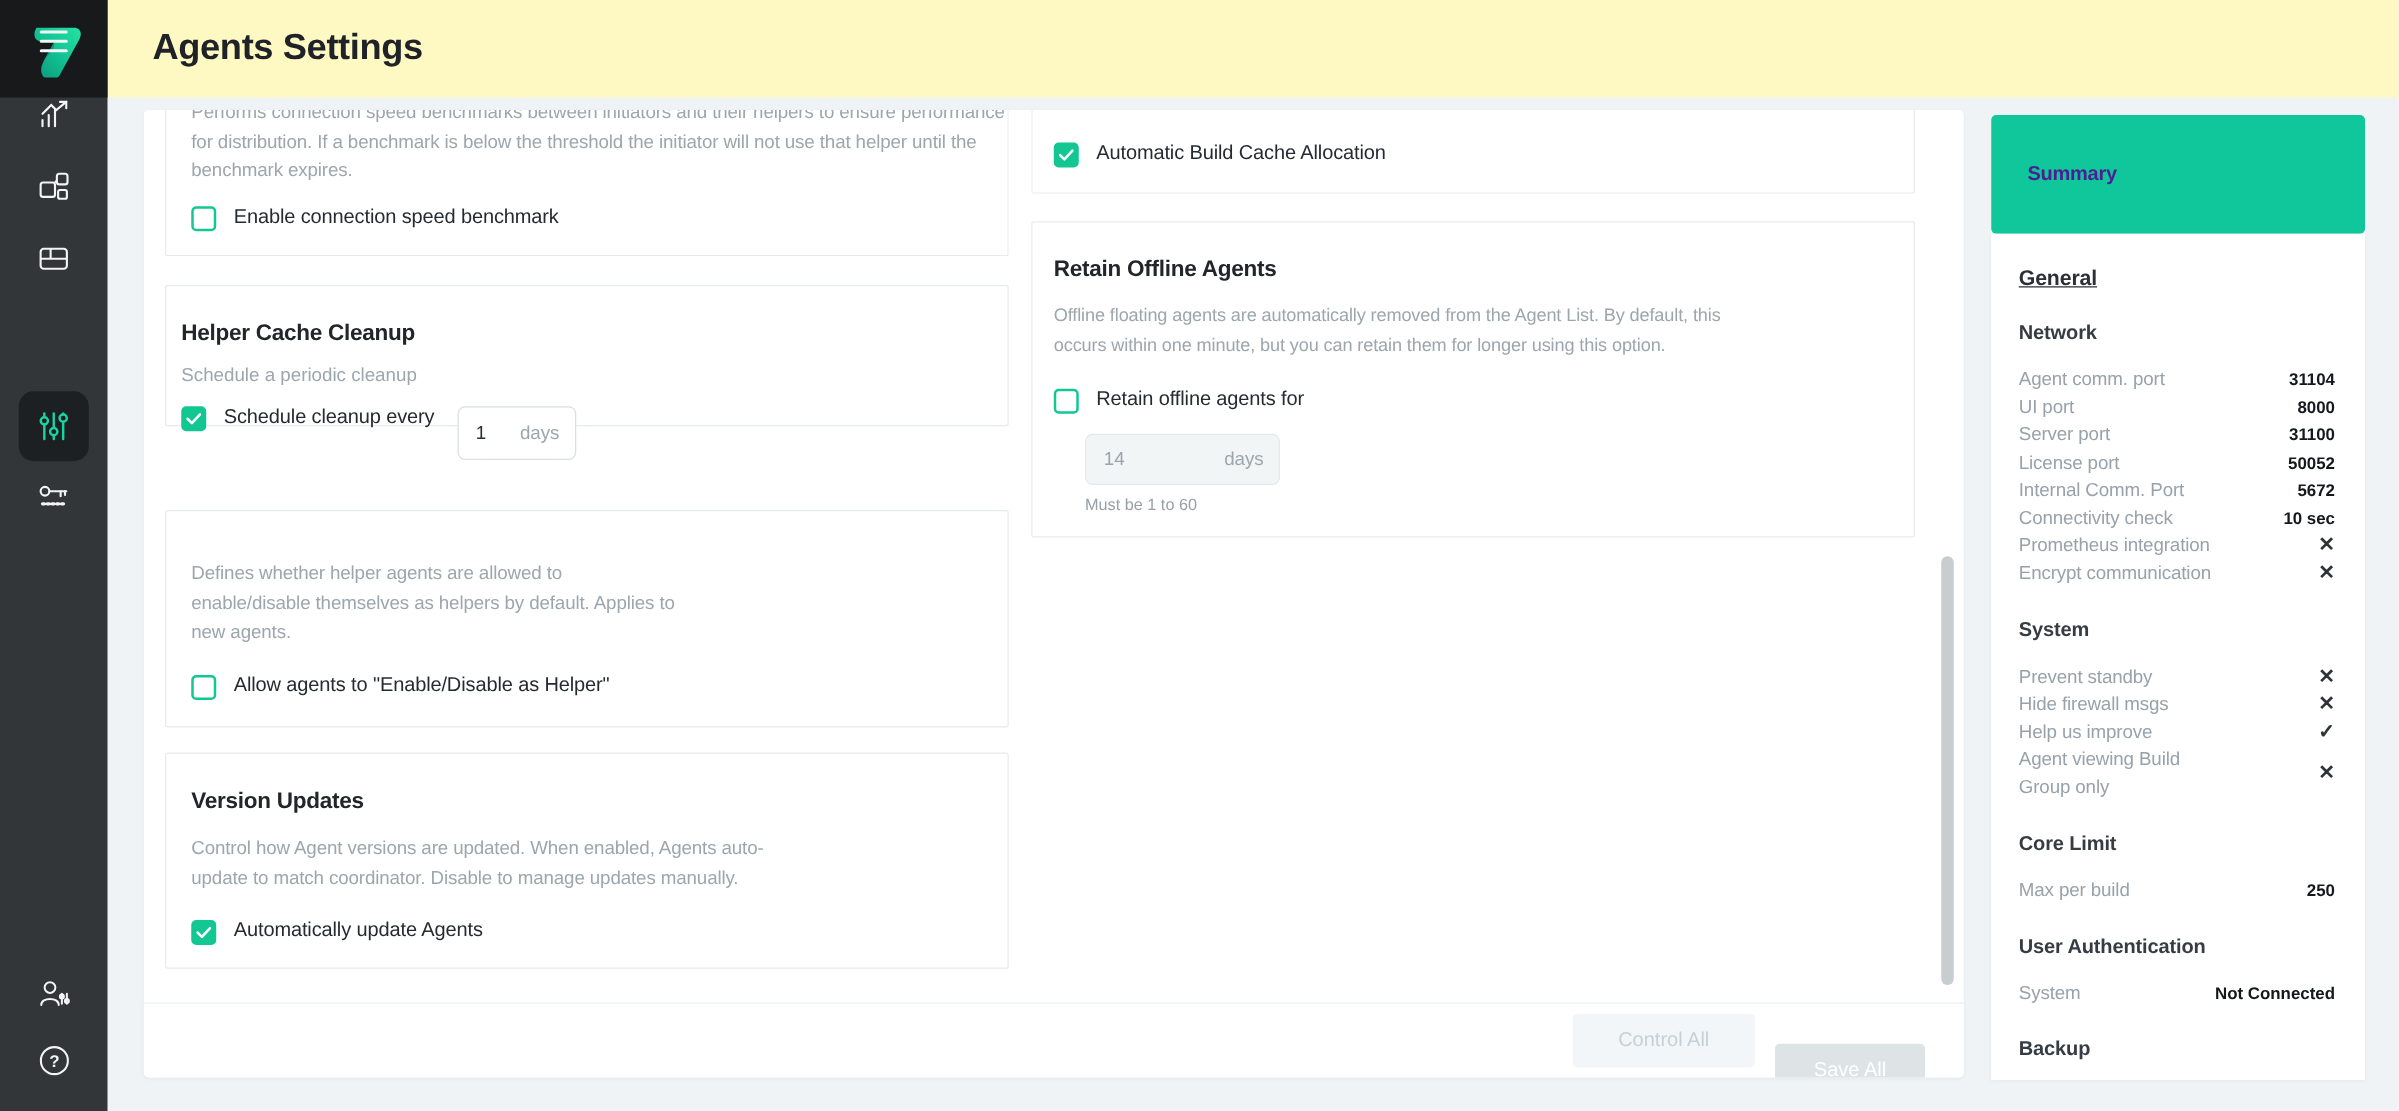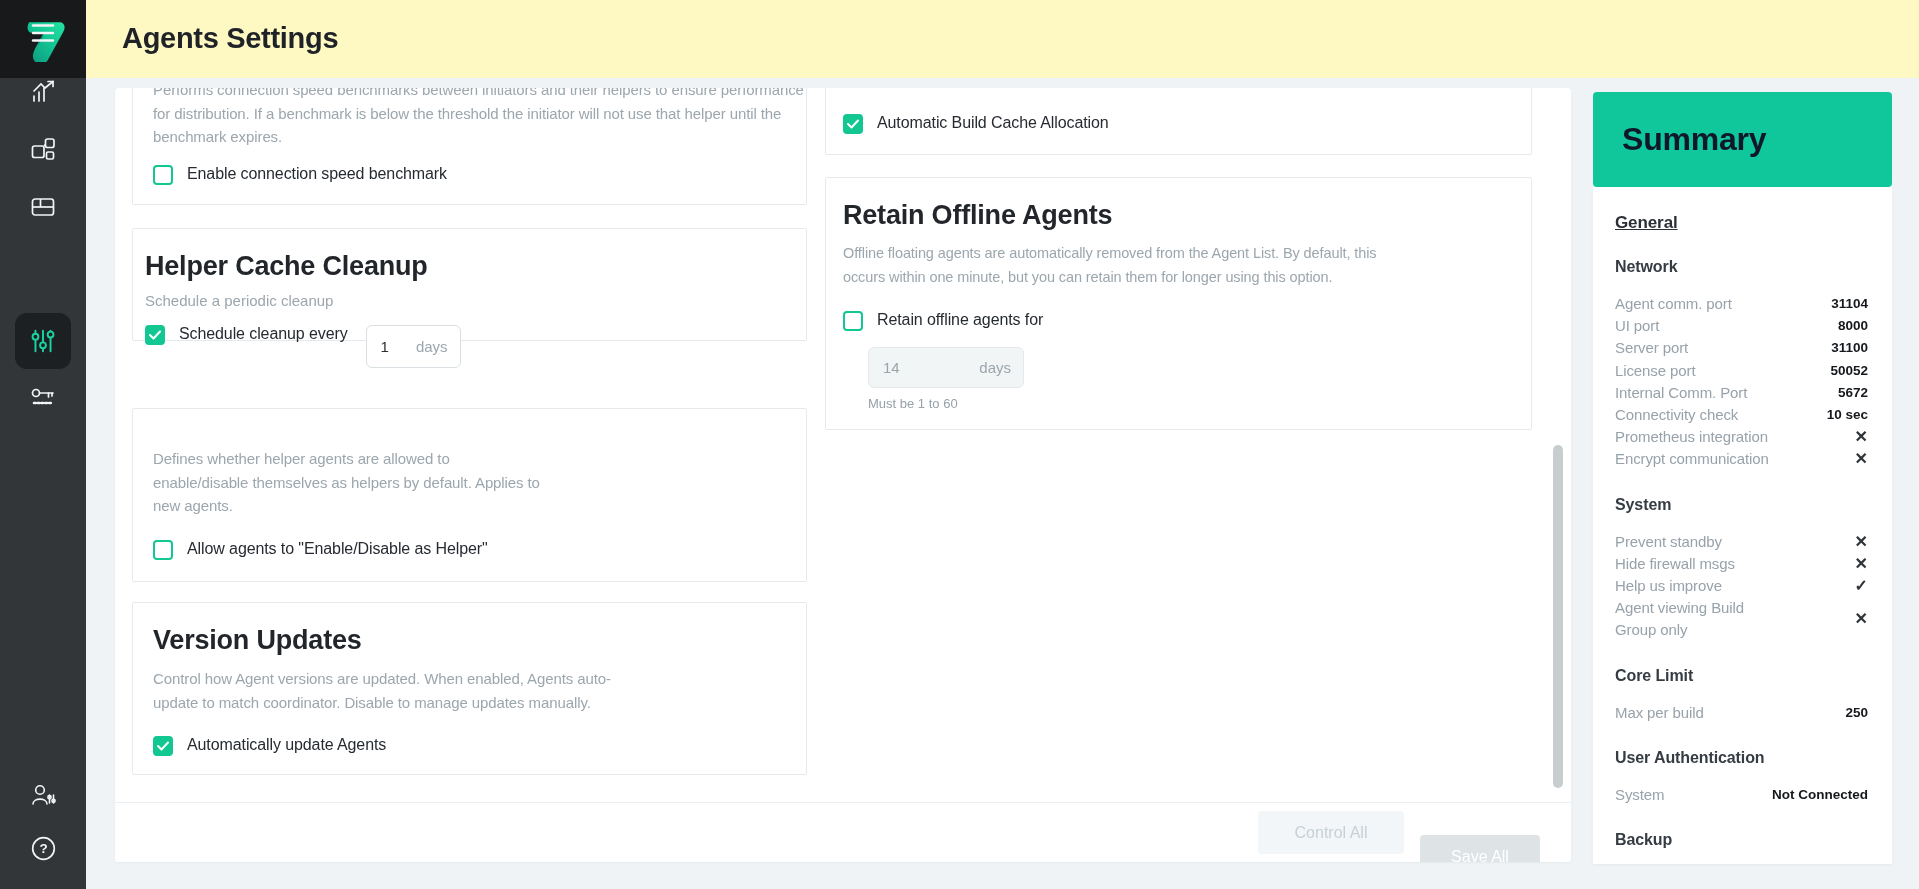--- a/index.html
+++ b/index.html
@@ -16,21 +16,21 @@
   .nav-item{ position:absolute; left:0; width:86px; height:48px; background:none; border:none; display:flex; align-items:center; justify-content:center; cursor:pointer; }
   .nav-item svg{ display:block; }
   .nav-tile{ position:absolute; left:15px; width:56px; height:56px; background:#1D2022; border:none; border-radius:12px; display:flex; align-items:center; justify-content:center; cursor:pointer; }
   
   .header{ position:absolute; left:86px; right:0; top:0; height:78px; background:#fef9c3; }
   .page-title{ position:absolute; left:36px; top:22px; font-size:29px; font-weight:700; letter-spacing:-0.3px; color:#1F2328; }
   
   .main-panel{ position:absolute; left:115px; top:88px; width:1456px; height:774px; background:#FFFFFF; border-radius:4px; overflow:hidden; box-shadow:0 1px 3px rgba(40,60,70,0.05); }
   .card{ position:absolute; background:#fff; border:1px solid #E7EAEC; border-radius:2px; }
   .card.clipped-top{ border-top:none; border-radius:0 0 2px 2px; }
-  .card-title{ font-size:27px; font-weight:700; letter-spacing:-0.2px; color:#22262B; line-height:26px; }
+  .card-title{ font-size:18px; font-weight:700; letter-spacing:-0.2px; color:#22262B; line-height:26px; }
   .card-sub{ font-size:15px; color:#9CA6AD; line-height:20px; }
   .card-desc{ font-size:15px; color:#9CA6AD; line-height:23.5px; letter-spacing:-0.1px; }
   
   .cb-row{ display:flex; }
   .checkbox{ width:20px; height:20px; border-radius:4px; border:2px solid #12C791; background:#fff; flex:0 0 auto; display:flex; align-items:center; justify-content:center; cursor:pointer; }
   .checkbox svg{ display:none; }
   .checkbox.checked{ background:#12C791; border-color:#12C791; }
   .checkbox.checked svg{ display:block; }
   .cb-label{ margin-left:14px; font-size:16px; color:#262B31; letter-spacing:-0.1px; }
   
@@ -42,21 +42,21 @@
   .hint{ font-size:13px; color:#97A1A8; }
   
   .footer{ position:absolute; left:0; right:0; bottom:0; height:60px; background:#fff; border-top:1px solid #ECEFF1; display:flex; align-items:center; justify-content:flex-end; padding-right:31px; gap:16px; }
   .btn{ height:43px; border:none; border-radius:4px; font-family:inherit; font-size:16px; cursor:pointer; }
   .btn-discard{ width:146px; background:#F3F6F8; color:#C6D0D6; }
   .btn-save{ width:120px; background:#DEE3E6; color:#FFFFFF;margin-top:48px; }
   .scroll-thumb{ position:absolute; right:8px; top:357px; width:10px; height:343px; background:#C8CDD0; border-radius:6px; cursor:grab; }
   
   .summary{ position:absolute; left:1593px; top:92px; width:299px; height:772px; }
   .summary-header{ height:95px; background:#0FC79B; border-radius:4px; display:flex; align-items:center; padding-left:29px; }
-  .summary-title{ color:#0f172a; font-size:32px; font-weight:700; letter-spacing:-0.2px; }
+  .summary-title{ color:#4c1d95; font-size:16px; font-weight:700; letter-spacing:-0.2px; }
   .summary-body{ position:absolute; top:95px; left:0; right:0; bottom:0; background:#fff; overflow:hidden; padding:2px 24px 0 22px; box-shadow:0 1px 3px rgba(40,60,70,0.05); }
   .s-heading{ margin-top:24px; font-size:16px; font-weight:700; color:#363C43; line-height:20px; letter-spacing:-0.1px; }
   .s-heading.lg{ font-size:17px; color:#2B3036;text-decoration:underline; }
   .s-rows{ margin-top:16px; }
   .s-row{ display:flex; align-items:center; line-height:22.2px; }
   .s-label{ font-size:15px; color:#98A2AA; max-width:168px; letter-spacing:-0.1px; }
   .s-value{ margin-left:auto; font-size:13.5px; font-weight:700; color:#15181C; text-align:right; }
   .s-value.mark{ font-size:16px; font-weight:600; color:#2E3338; }
 </style>
 </head>

